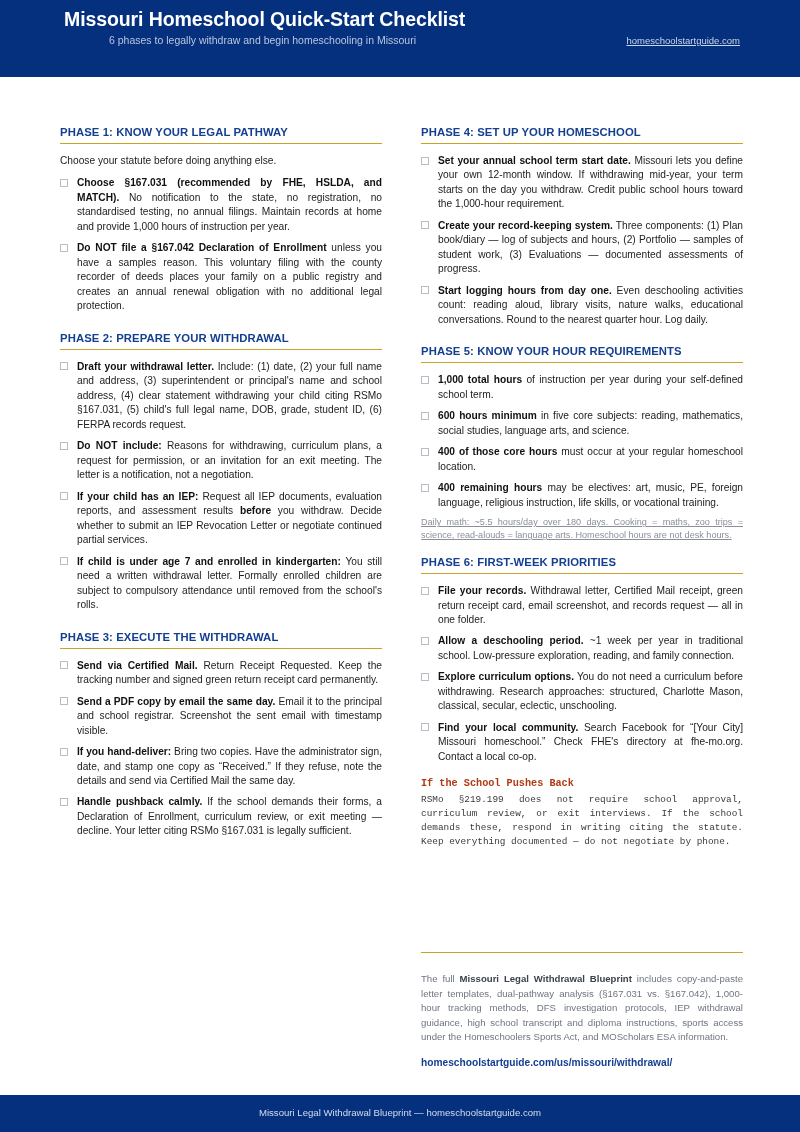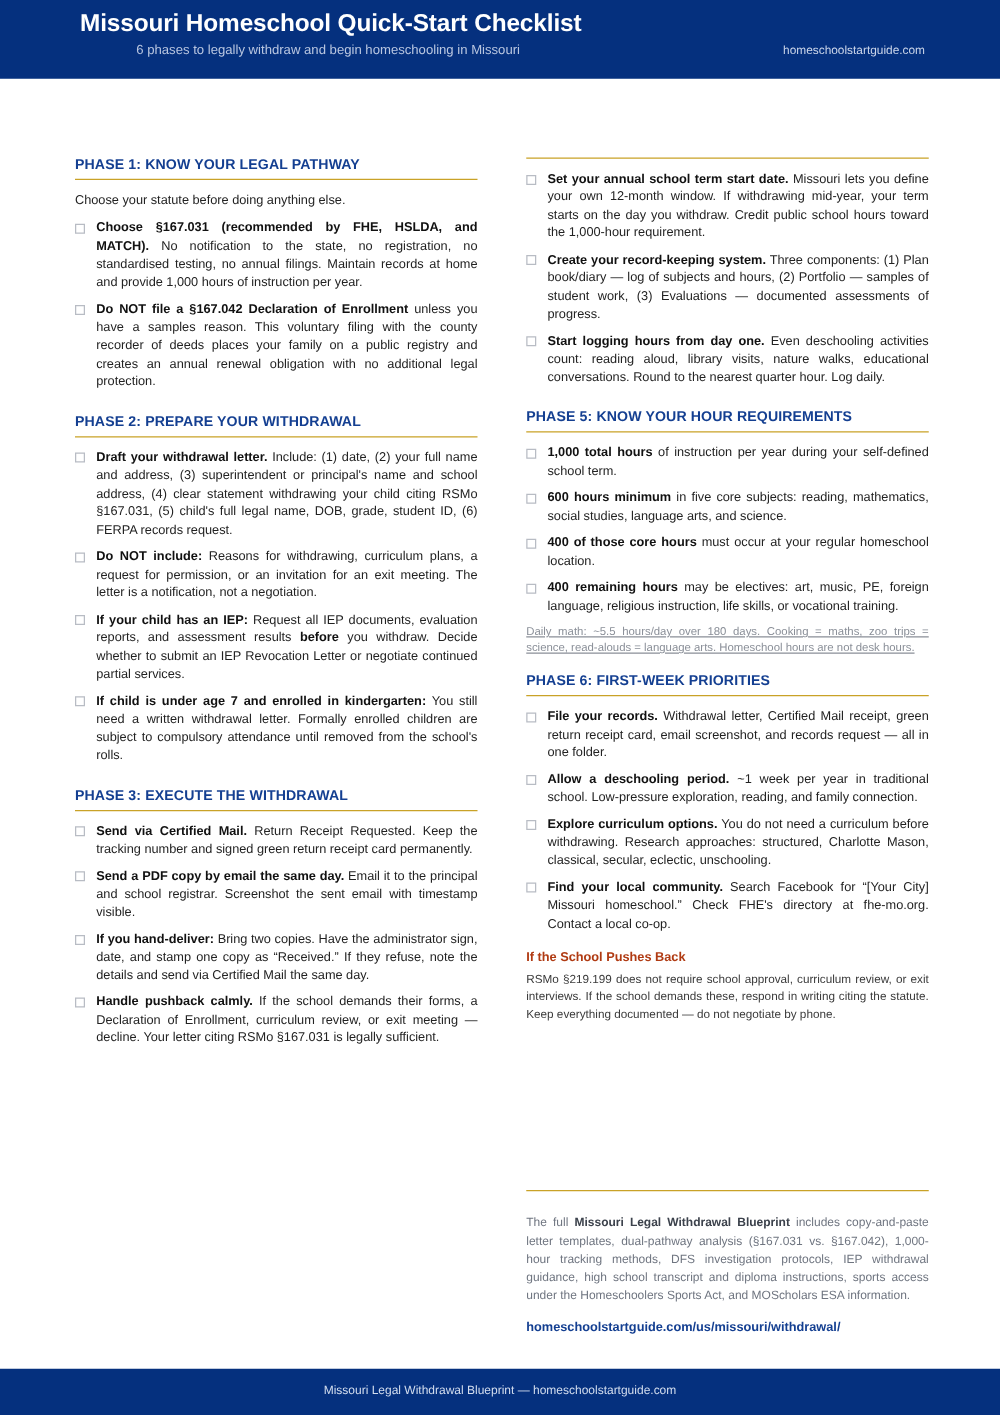--- a/index.html
+++ b/index.html
@@ -14,21 +14,21 @@
     color: #1a1a1a;
     overflow: hidden;
     position: relative;
   }
 
   
   .topbar {
     position: absolute;
     left: 0; top: 0;
     width: 800px;
-    height: 63px;
+    height: 77px;
     background: #05307e;
   }
   .topbar-inner {
     position: absolute;
     left: 64px; top: 0;
     right: 60px;
     height: 62px;
   }
   .doc-title {
     position: absolute;
@@ -47,20 +47,21 @@
     color: #b9c6e0;
     white-space: nowrap;
     padding-left: 44px;
   }
   .doc-site {
     position: absolute;
     right: 0; top: 35px;
     font-size: 9.5px;
     color: #ccd6ea;
     white-space: nowrap;
+    text-decoration: underline;
   }
 
   
   .col {
     position: absolute;
     top: 126px;
     width: 322px;
   }
   .col-left  { left: 60px; }
   .col-right { left: 421px; }
@@ -258,20 +259,21 @@
         <span class="box"></span><span class="itm-lead">Handle pushback calmly.</span> <span>If the school demands their forms, a Declaration of Enrollment, curriculum review, or exit meeting — decline. Your letter citing RSMo §167.031 is legally sufficient.</span>
       </li>
     </ul>
   </div>
 
 </div>
 
 <div class="col col-right">
 
   <div class="section">
+    <div class="phase-head">PHASE 4: SET UP YOUR HOMESCHOOL</div>
     <div class="rule"></div>
     <ul class="checklist">
       <li>
         <span class="box"></span><span class="itm-lead">Set your annual school term start date.</span> <span>Missouri lets you define your own 12-month window. If withdrawing mid-year, your term starts on the day you withdraw. Credit public school hours toward the 1,000-hour requirement.</span>
       </li>
       <li>
         <span class="box"></span><span class="itm-lead">Create your record-keeping system.</span> <span>Three components: (1) Plan book/diary — log of subjects and hours, (2) Portfolio — samples of student work, (3) Evaluations — documented assessments of progress.</span>
       </li>
       <li>
         <span class="box"></span><span class="itm-lead">Start logging hours from day one.</span> <span>Even deschooling activities count: reading aloud, library visits, nature walks, educational conversations. Round to the nearest quarter hour. Log daily.</span>
@@ -311,21 +313,21 @@
       </li>
       <li>
         <span class="box"></span><span class="itm-lead">Explore curriculum options.</span> <span>You do not need a curriculum before withdrawing. Research approaches: structured, Charlotte Mason, classical, secular, eclectic, unschooling.</span>
       </li>
       <li>
         <span class="box"></span><span class="itm-lead">Find your local community.</span> <span>Search Facebook for “[Your City] Missouri homeschool.” Check FHE's directory at fhe-mo.org. Contact a local co-op.</span>
       </li>
     </ul>
   </div>
 
-  <div class="section" style="margin-top:0;">
+  <div class="section" style="margin-top:0;font-family:Liberation Mono, monospace;">
     <div class="callout-head">If the School Pushes Back</div>
     <p class="callout-body">RSMo §219.199 does not require school approval, curriculum review, or exit interviews. If the school demands these, respond in writing citing the statute. Keep everything documented — do not negotiate by phone.</p>
   </div>
 
 </div>
 
 <div class="promo">
   <div class="rule-top"></div>
   <p class="promo-body"><span>The full</span> <b>Missouri Legal Withdrawal Blueprint</b> <span>includes copy-and-paste letter templates, dual-pathway analysis (§167.031 vs. §167.042), 1,000-hour tracking methods, DFS investigation protocols, IEP withdrawal guidance, high school transcript and diploma instructions, sports access under the Homeschoolers Sports Act, and MOScholars ESA information.</span></p>
   <a class="promo-link" href="#">homeschoolstartguide.com/us/missouri/withdrawal/</a>

